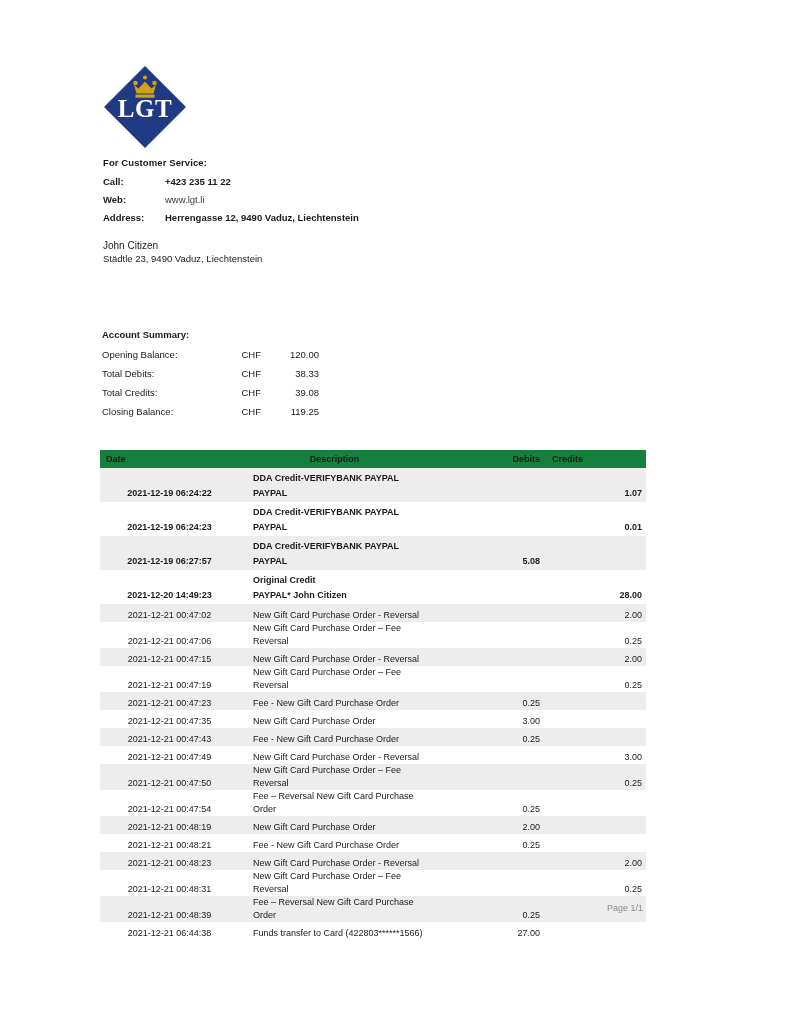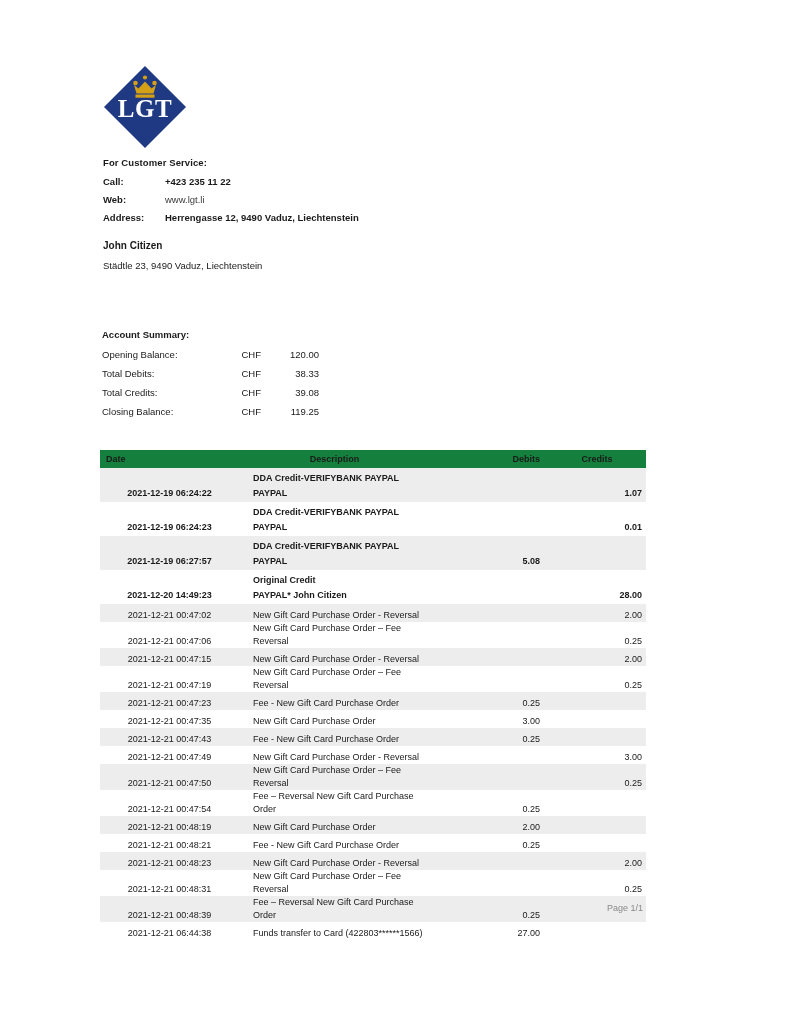--- a/index.html
+++ b/index.html
@@ -29,21 +29,21 @@
     font-size: 9.5px; font-weight: bold; letter-spacing: .1px;
     margin-bottom: 8px;
   }
   .cs-row { display: flex; font-size: 9.5px; margin-bottom: 7px; }
   .cs-label { width: 62px; font-weight: bold; }
   .cs-value { font-weight: bold; }
   .cs-value.light { font-weight: normal; color: #3a3a3a; }
 
   
   .holder { position: absolute; left: 103px; top: 240px; }
-  .holder-name { font-size: 10px; font-weight: bold; margin-bottom: 9px; }
+  .holder-name { font-size: 10px; font-weight: normal; margin-bottom: 2px; }
   .holder-addr { font-size: 9.5px; color: #1a1a1a; }
 
   
   .acct-right {
     position: absolute; right: 148px; top: 240px;
     text-align: right; width: 260px;
   }
   .acct-right .lbl { font-size: 9.5px; font-weight: bold; margin-bottom: 8px; }
   .acct-right .val { font-size: 9.5px; margin-bottom: 10px; }
   .acct-right .val:last-child { margin-bottom: 0; }
@@ -64,21 +64,21 @@
   .tx-table { width: 100%; border-collapse: collapse; table-layout: fixed; }
   .tx-table th {
     background: #15803d;
     font-size: 9px; font-weight: bold;
     padding: 4px 6px 4px 6px;
     height: 17px; line-height: 10px;
   }
   .tx-table th.c-date   { width: 127px; text-align: left; }
   .tx-table th.c-desc   { width: 215px; text-align: center; }
   .tx-table th.c-debit  { width: 104px; text-align: right; padding-right: 6px; }
-  .tx-table th.c-credit { width: 100px; text-align: center; padding-right: 4px; }
+  .tx-table th.c-credit { width: 100px; text-align: left; padding-right: 4px; }
 
   .tx-table td {
     font-size: 9px; line-height: 13px;
     padding: 0 6px; vertical-align: bottom;
     height: 18px;
   }
   .tx-table td.c-date   { text-align: center;  padding-left: 18px; }
   .tx-table td.c-desc   { text-align: left;  padding-left: 26px; }
   .tx-table td.c-debit  { text-align: right; padding-right: 6px; }
   .tx-table td.c-credit { text-align: right; padding-right: 4px; }

